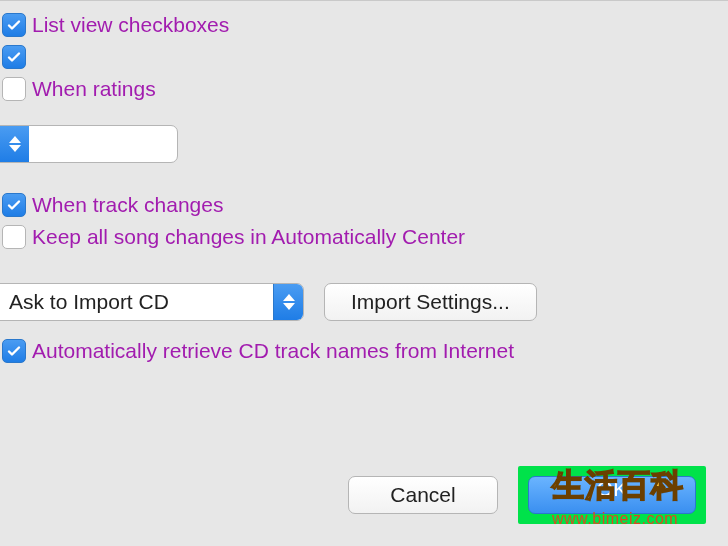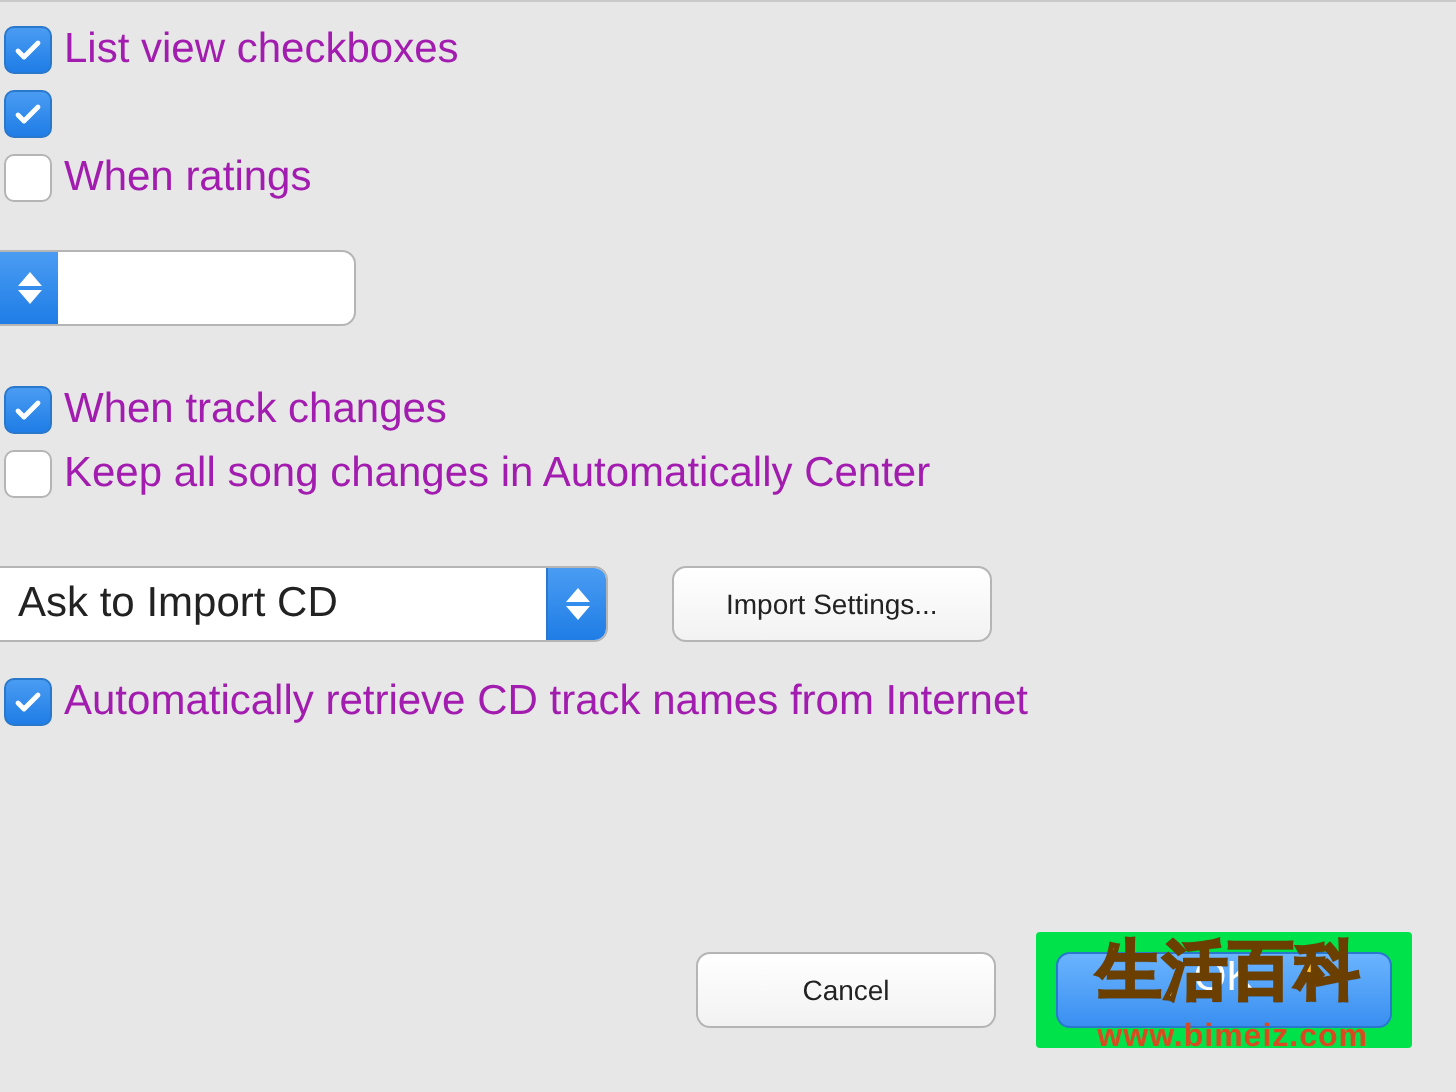--- a/index.html
+++ b/index.html
@@ -79,27 +79,27 @@
     .select-cd .select-text { flex: 1; }
     .btn {
       display: inline-flex;
       align-items: center;
       justify-content: center;
       background: linear-gradient(#ffffff, #f2f2f2);
       border: 1px solid #b5b5b5;
       border-radius: 7px;
       height: 38px;
       padding: 0 26px;
-      font-size: 14px;
+      font-size: 21px;
       color: #222;
     }
     .cd-row {
       display: flex;
       align-items: flex-start;
-      gap: 32px;
+      gap: 20px;
       padding: 8px 0 8px 0;
     }
     .buttons-row {
       position: absolute;
       bottom: 22px;
       right: 22px;
       display: flex;
       gap: 20px;
       align-items: center;
     }
@@ -134,21 +134,21 @@
       font-weight: 700;
       color: #ffc53a;
       -webkit-text-stroke: 1.5px #6b3f00;
       text-shadow: 0 1px 0 rgba(0,0,0,.2);
       letter-spacing: 1px;
       margin-bottom: 2px;
     }
     .wm-url {
       font-size: 16px;
       color: #d84b20;
-      font-weight: 700;
+      font-weight: 400;
       letter-spacing: .5px;
     }
     .left-clip-select { margin-left: -2px; border-top-left-radius: 0; border-bottom-left-radius: 0; }
   </style>
 </head>
 <body>
 
 <div class="content">
 
   <div class="row">

